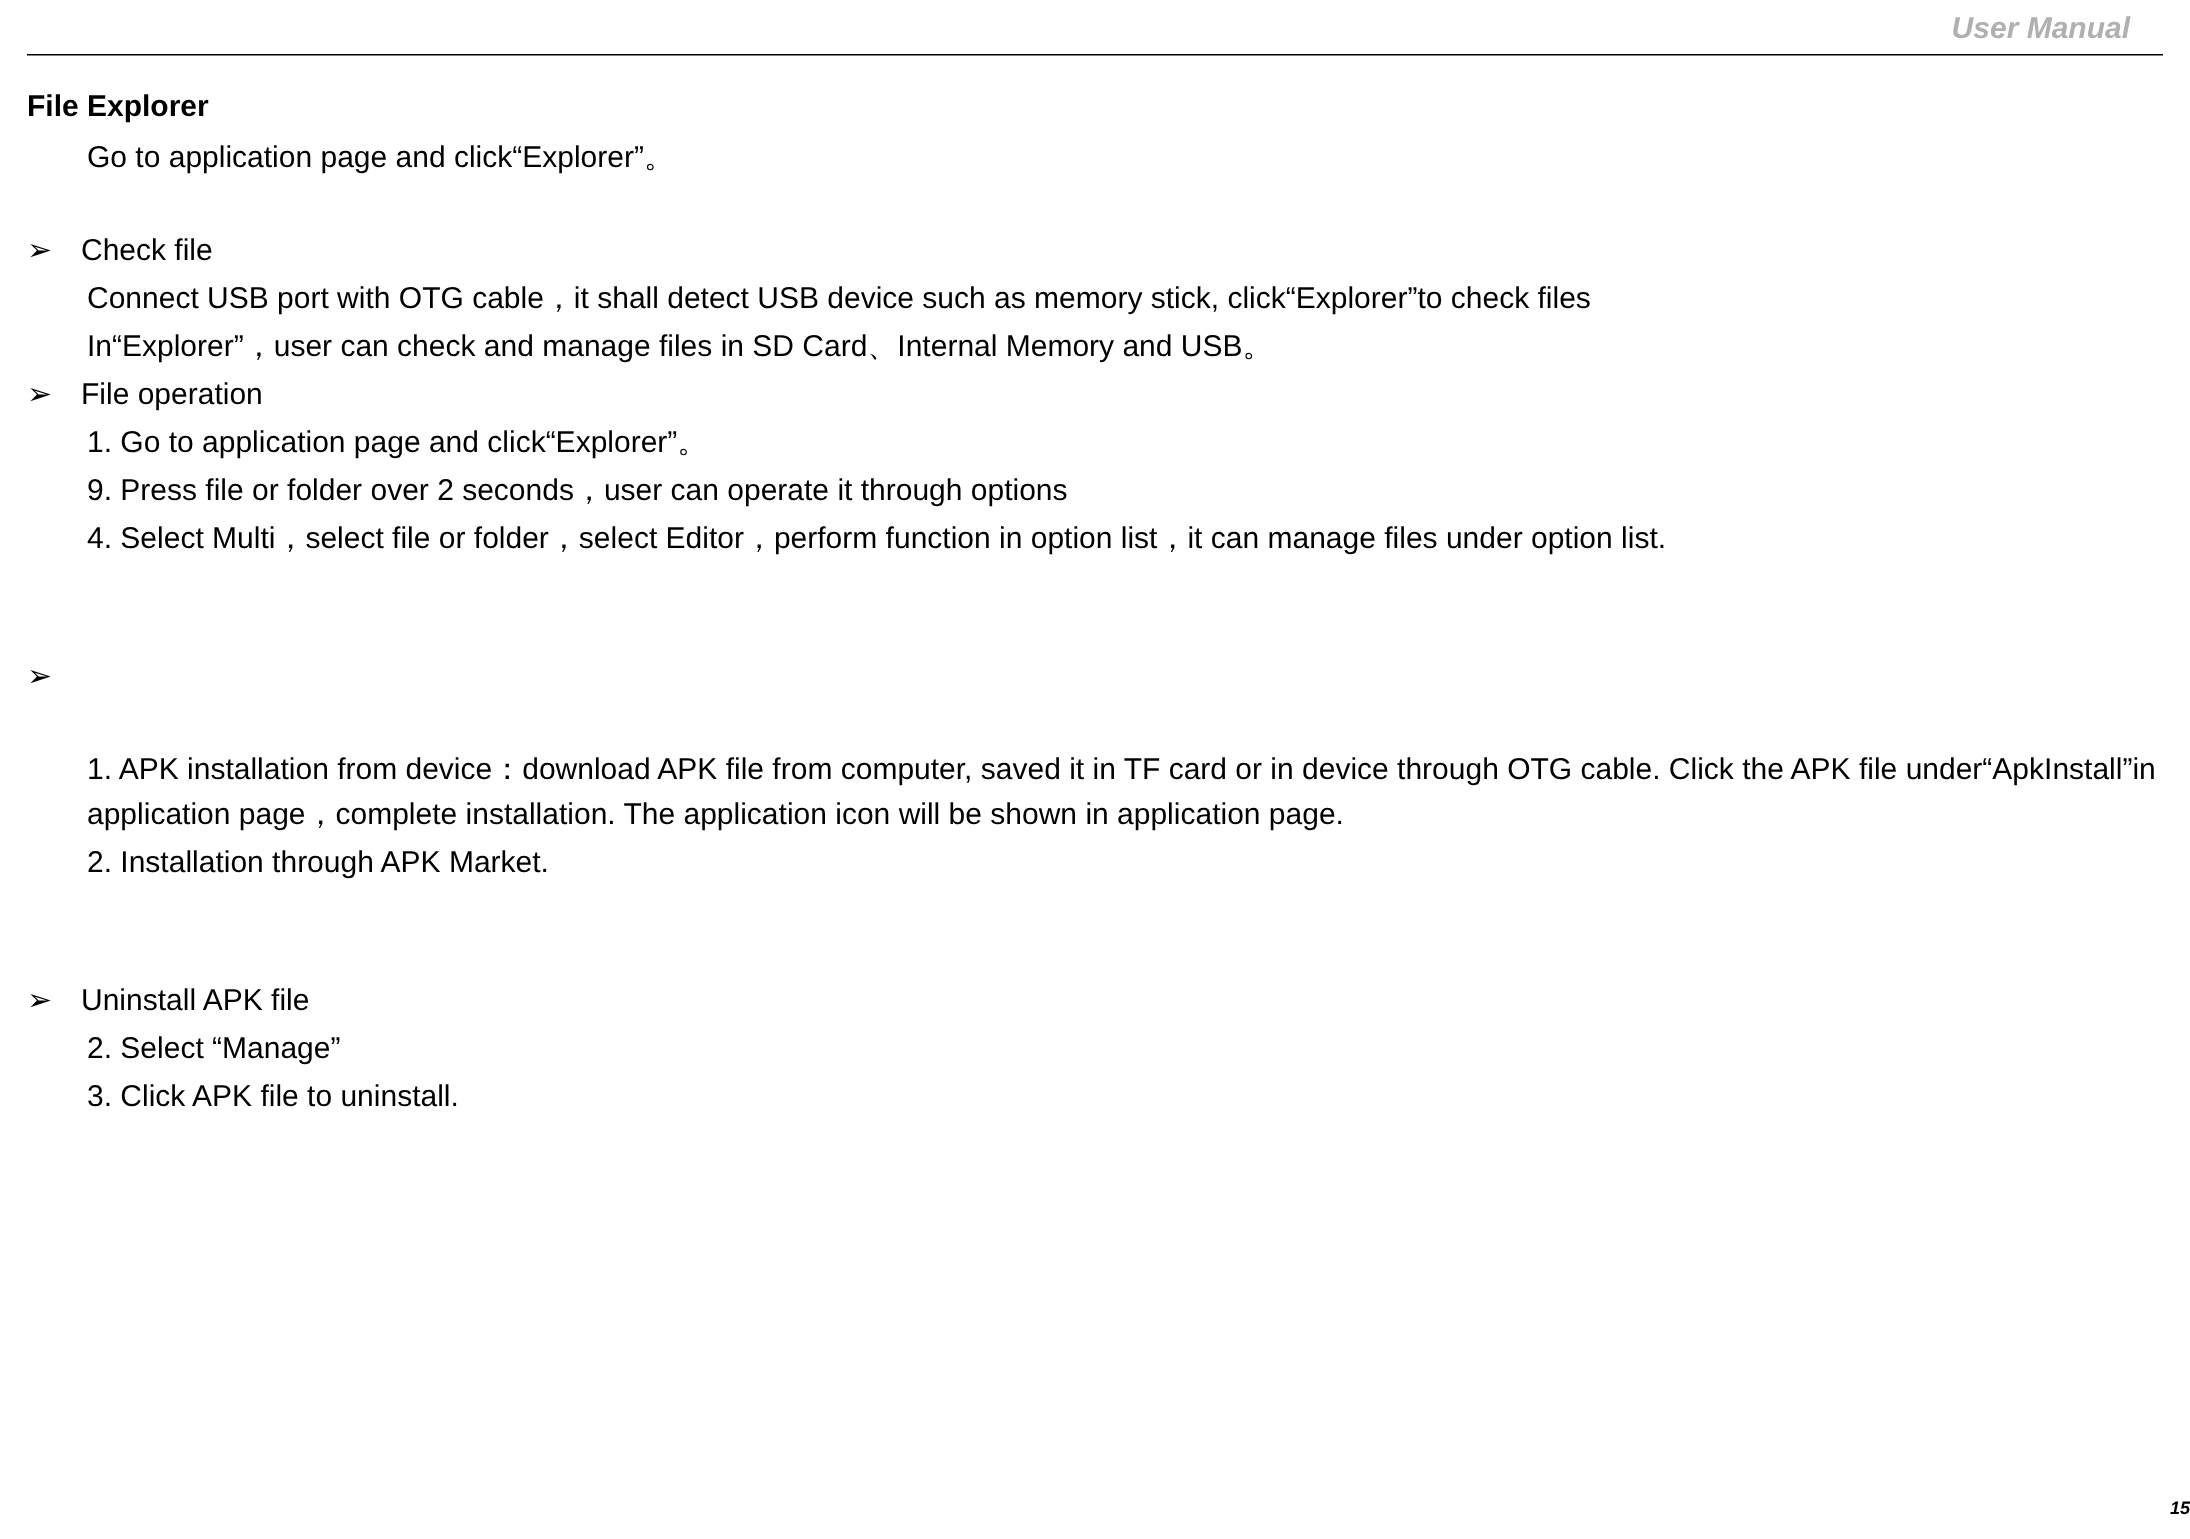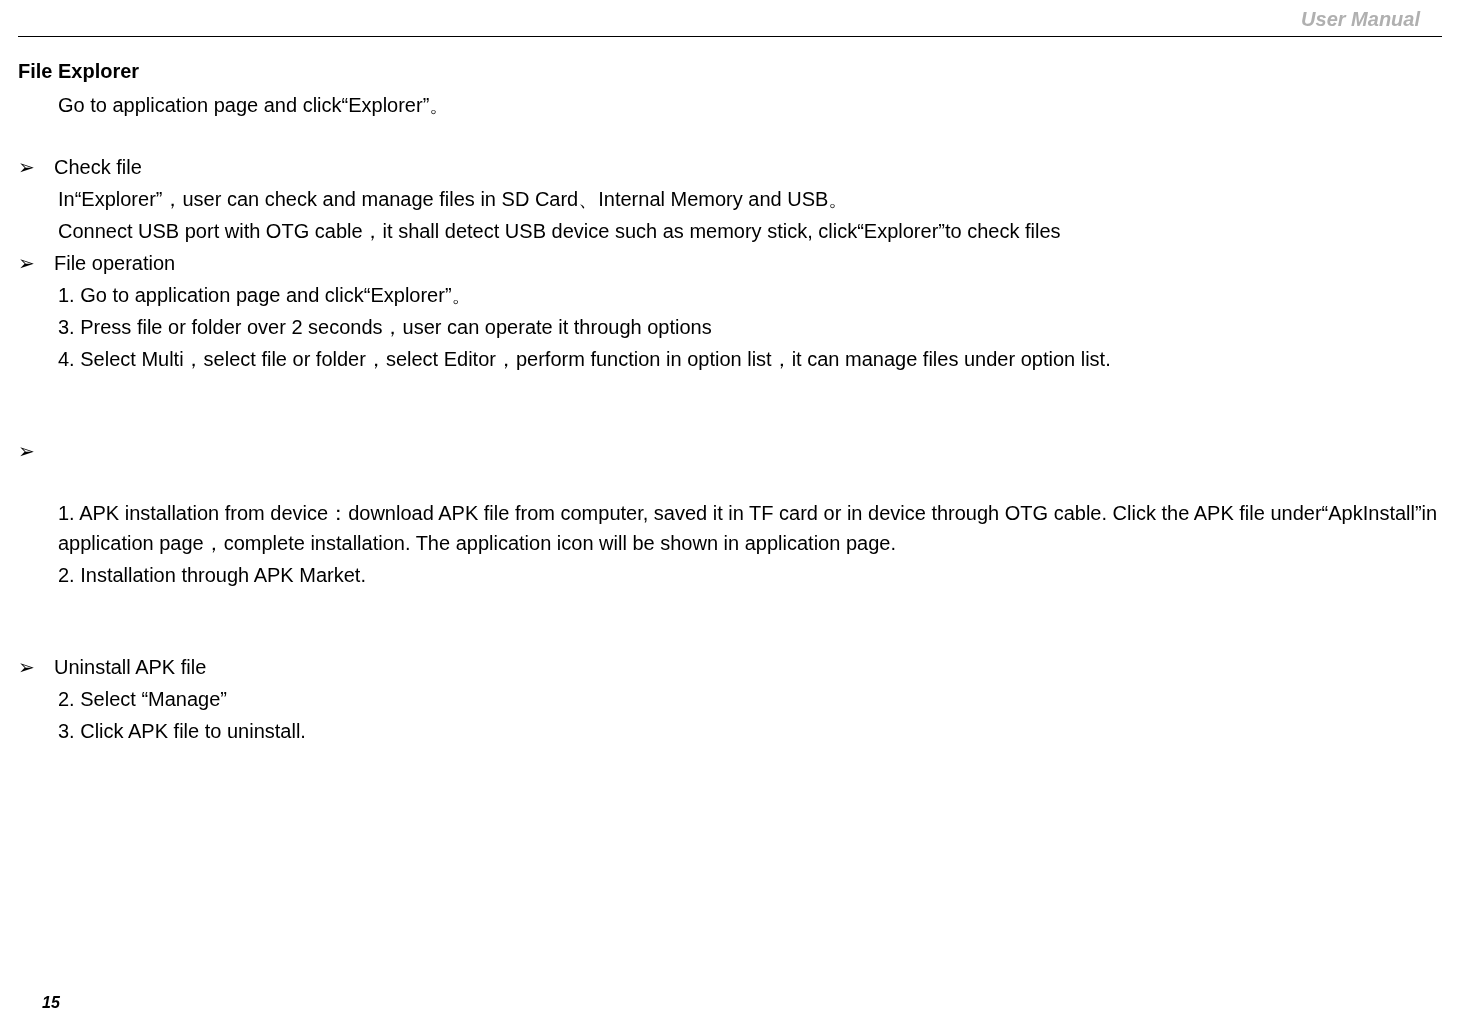--- a/index.html
+++ b/index.html
@@ -44,55 +44,54 @@
   .para { margin-bottom: 2px; margin-left: 40px; }
   .bullet-line { display: flex; margin-bottom: 2px; }
   .bullet-mark { width: 22px; flex-shrink: 0; font-family: "Segoe UI Symbol", sans-serif; }
   .bullet-gap { width: 14px; flex-shrink: 0; }
   .spacer { height: 30px; }
   .page-number {
     position: absolute;
     bottom: 14px;
     left: 0;
     right: 0;
-    text-align: left;
+    text-align: right;
     font-style: italic;
     font-weight: bold;
-    font-size: 16px;
-    padding-left: 42px;
+    font-size: 12px;
   }
 </style>
 </head>
 <body>
 
 <div class="header-right">User Manual</div>
 <div class="header-rule"></div>
 
 <div class="content">
 
   <div class="section-heading">File Explorer</div>
   <div class="para">Go to application page and click“Explorer”。</div>
 
   <div class="spacer"></div>
 
   <div class="bullet-line">
     <span class="bullet-mark">➢</span>
     <span class="bullet-gap"></span>
     <span>Check file</span>
   </div>
+  <div class="para">Connect USB port with OTG cable，it shall detect USB device such as memory stick, click“Explorer”to check files</div>
   <div class="para">In“Explorer”，user can check and manage files in SD Card、Internal Memory and USB。</div>
-  <div class="para">Connect USB port with OTG cable，it shall detect USB device such as memory stick, click“Explorer”to check files</div>
 
   <div class="bullet-line">
     <span class="bullet-mark">➢</span>
     <span class="bullet-gap"></span>
     <span>File operation</span>
   </div>
   <div class="para">1. Go to application page and click“Explorer”。</div>
-  <div class="para">3. Press file or folder over 2 seconds，user can operate it through options</div>
+  <div class="para">9. Press file or folder over 2 seconds，user can operate it through options</div>
   <div class="para">4. Select Multi，select file or folder，select Editor，perform function in option list，it can manage files under option list.</div>
 
   <div class="spacer"></div>
 
 
   <div class="spacer"></div>
 
   <div class="bullet-line">
     <span class="bullet-mark">➢</span>
     <span class="bullet-gap"></span>

